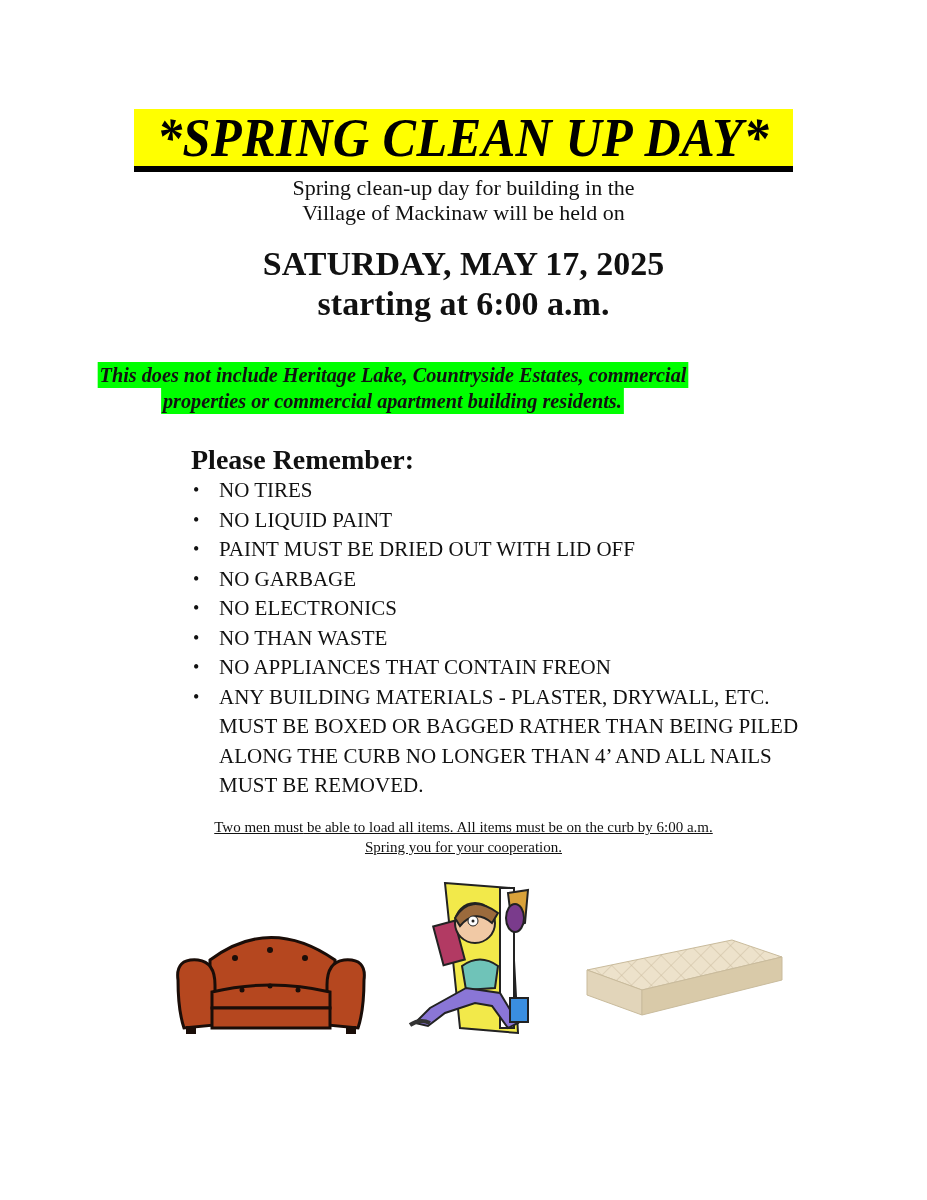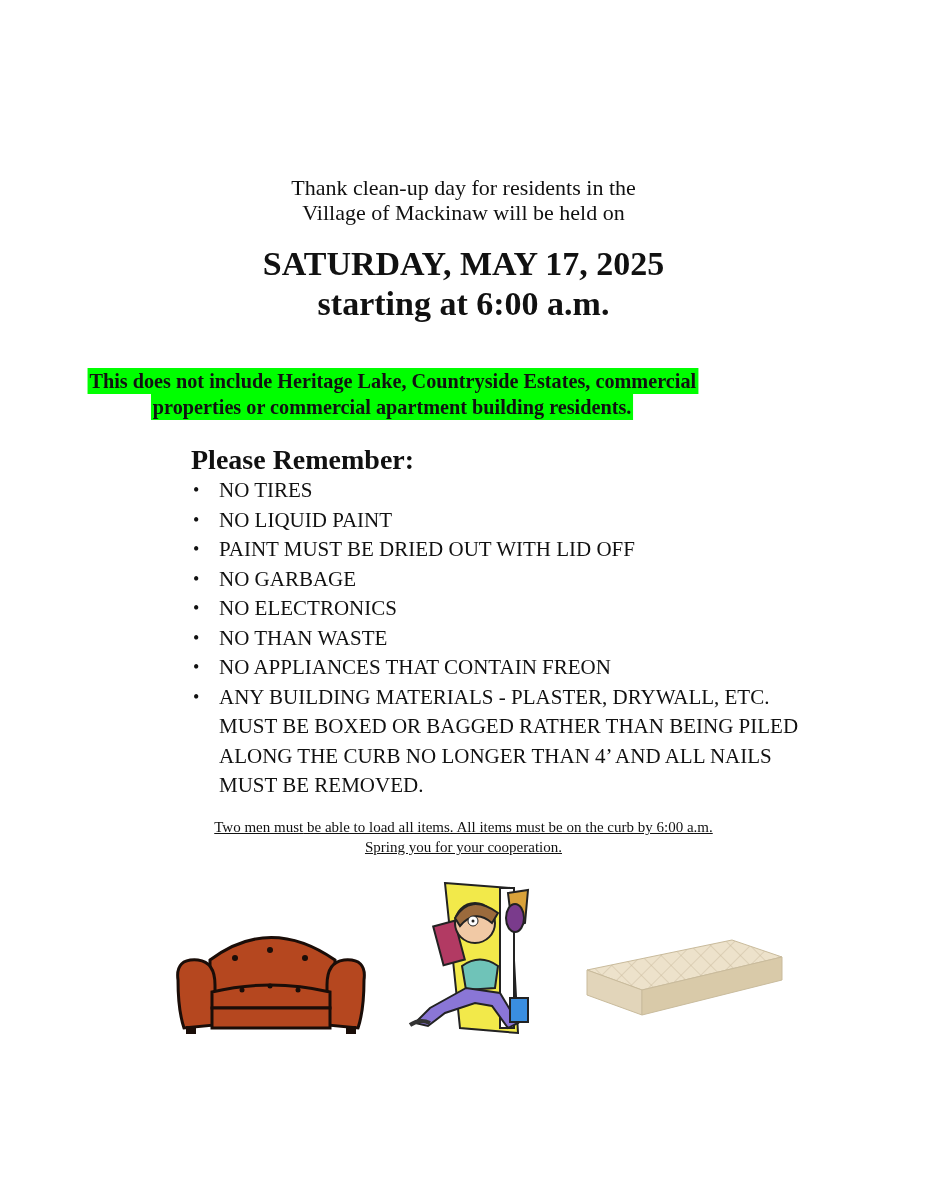--- a/index.html
+++ b/index.html
@@ -8,21 +8,21 @@
 
     .title-wrap { position: absolute; left: 134px; top: 109px; width: 659px; }
     .title-box { background: #ffff00; height: 57px; display: flex; align-items: center; justify-content: center; }
     .title { font-family: "Liberation Serif", serif; font-weight: bold; font-style: italic; font-size: 54px; letter-spacing: 0.5px; line-height: 1; white-space: nowrap; transform: scaleX(0.93); color: #000; }
     .title-rule { height: 6px; background: #000; }
 
     .intro { position: absolute; left: 0; width: 927px; top: 175px; text-align: center; font-size: 22px; line-height: 25px; }
 
     .date { position: absolute; left: 0; width: 927px; top: 244px; text-align: center; font-weight: bold; font-size: 34px; line-height: 40px; }
 
-    .notice { position: absolute; left: 0; width: 785px; top: 362px; text-align: center; font-weight: bold; font-size: 22px; line-height: 26px; margin-top: 6px; }
+    .notice { position: absolute; left: 0; width: 785px; top: 362px; text-align: center; font-weight: bold; font-style: italic; font-size: 22px; line-height: 26px; }
     .notice span { background: #00ff00; padding: 0 2px; }
     .notice .line1 { display: inline-block; transform: scaleX(0.92); transform-origin: center; }
     .notice .line2 { display: inline-block; transform: scaleX(0.92); transform-origin: center; }
 
     .remember { position: absolute; left: 191px; top: 446px; width: 640px; }
     .remember-head { font-weight: bold; font-size: 28px; line-height: 28px; margin-bottom: 2px; }
     .rules { list-style: none; margin: 0; padding: 0; }
     .rules li { position: relative; padding-left: 28px; font-size: 21px; line-height: 29.5px; }
     .rules li .bullet { position: absolute; left: 2px; top: 0; font-size: 18px; }
 
@@ -30,23 +30,29 @@
     .footer u { text-decoration: underline; }
 
     .pics { position: absolute; left: 0; top: 870px; width: 927px; height: 180px; }
     .pic { position: absolute; }
   </style>
 </head>
 <body>
 
 <div class="page">
 
+  <div class="title-wrap">
+    <div class="title-box">
+      <div class="title">*SPRING CLEAN UP DAY*</div>
+    </div>
+    <div class="title-rule"></div>
+  </div>
 
   <div class="intro">
-    <div>Thank clean-up day for residents in the</div>
+    <div>Spring clean-up day for building in the</div>
     <div>Village of Mackinaw will be held on</div>
   </div>
 
   <div class="date">
     <div>SATURDAY, MAY 17, 2025</div>
     <div>starting at 6:00 a.m.</div>
   </div>
 
   <div class="notice">
     <div><span class="line1">This does not include Heritage Lake, Countryside Estates, commercial</span></div>

